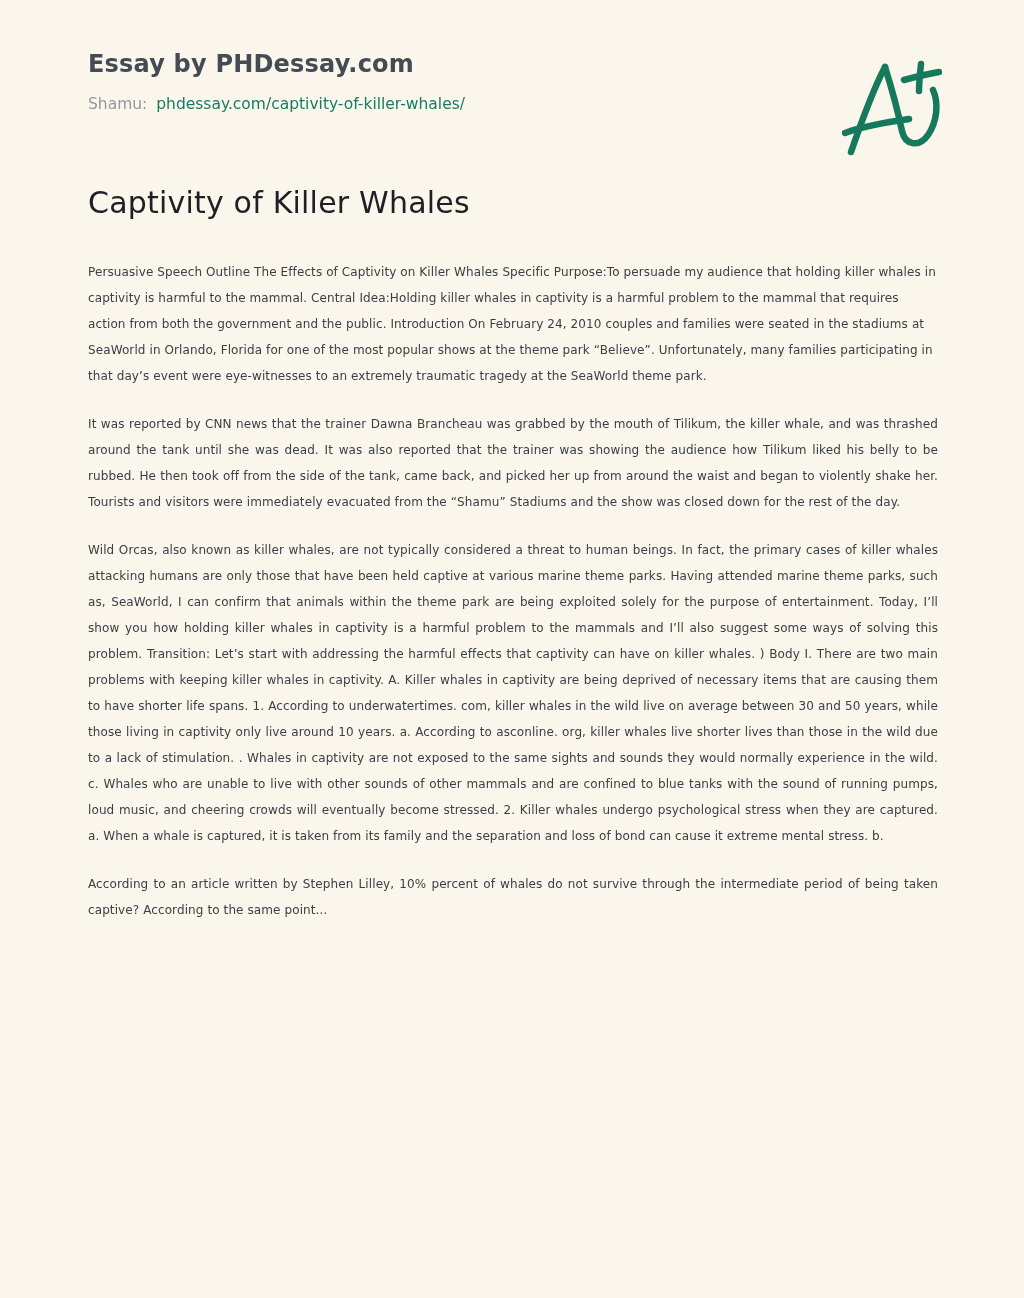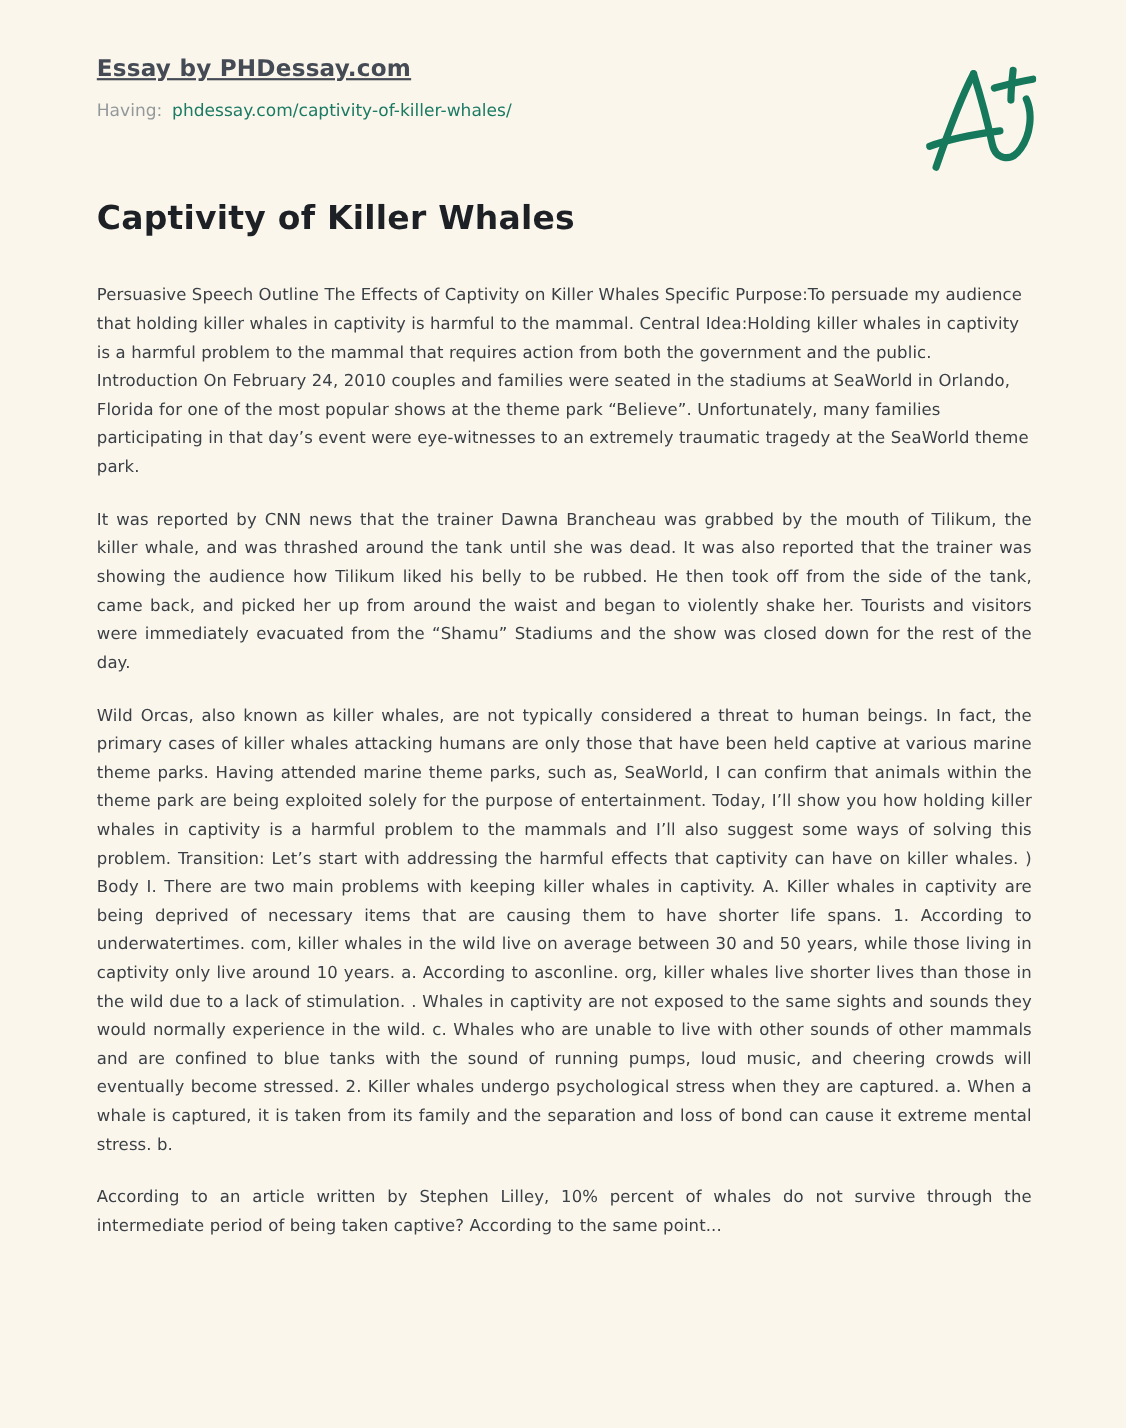--- a/index.html
+++ b/index.html
@@ -15,25 +15,24 @@
   }
   .page {
     position: relative;
     width: 850px;
     padding: 50px 86px 0 88px;
   }
   .header {
     position: relative;
   }
   .byline {
-    font-size: 21px;
+    font-size: 24px;
     font-weight: bold;
     color: #454B55;
     letter-spacing: 0.2px;
-    text-decoration: underline;
   }
   .source-row {
     margin-top: 17px;
     font-size: 15.5px;
     color: #93989B;
   }
   .source-link {
     color: #1B7A64;
     text-decoration: none;
     margin-left: 4px;
@@ -48,47 +47,47 @@
     height: 100px;
   }
   .logo svg {
     width: 100%;
     height: 100%;
   }
   h1.title {
     margin: 72px 0 0 0;
     font-size: 30px;
     line-height: 36px;
-    font-weight: bold;
+    font-weight: normal;
     color: #1D2025;
     letter-spacing: 0.2px;
   }
   .para {
     margin: 22px 0 0 0;
-    font-size: 15px;
+    font-size: 12px;
     line-height: 26px;
     color: #3B4046;
     text-align: justify;
     letter-spacing: 0.1px;
   }
   .para.first {
     margin-top: 38px;
     text-align: left;
   }
 </style>
 </head>
 <body>
 
 <div class="page">
 
   <div class="header">
     <div class="header-left">
       <div class="byline">Essay by PHDessay.com</div>
       <div class="source-row">
-        <span class="source-label">Having:</span>
+        <span class="source-label">Shamu:</span>
         <a class="source-link">phdessay.com/captivity-of-killer-whales/</a>
       </div>
     </div>
 
     <div class="logo">
       <svg viewBox="0 0 100 100" fill="none" stroke="#16795C" stroke-width="6.5" stroke-linecap="round" stroke-linejoin="round">
         <path d="M9,94 C20,62 33,28 43,9"></path>
         <path d="M43,9 C49,28 56,54 60,73 C63,87 77,90 86,77 C95,64 97,45 91,32"></path>
         <path d="M3,75 C22,68 45,64 67,61"></path>
         <path d="M79,6 C78,15 77,24 77,33"></path>

